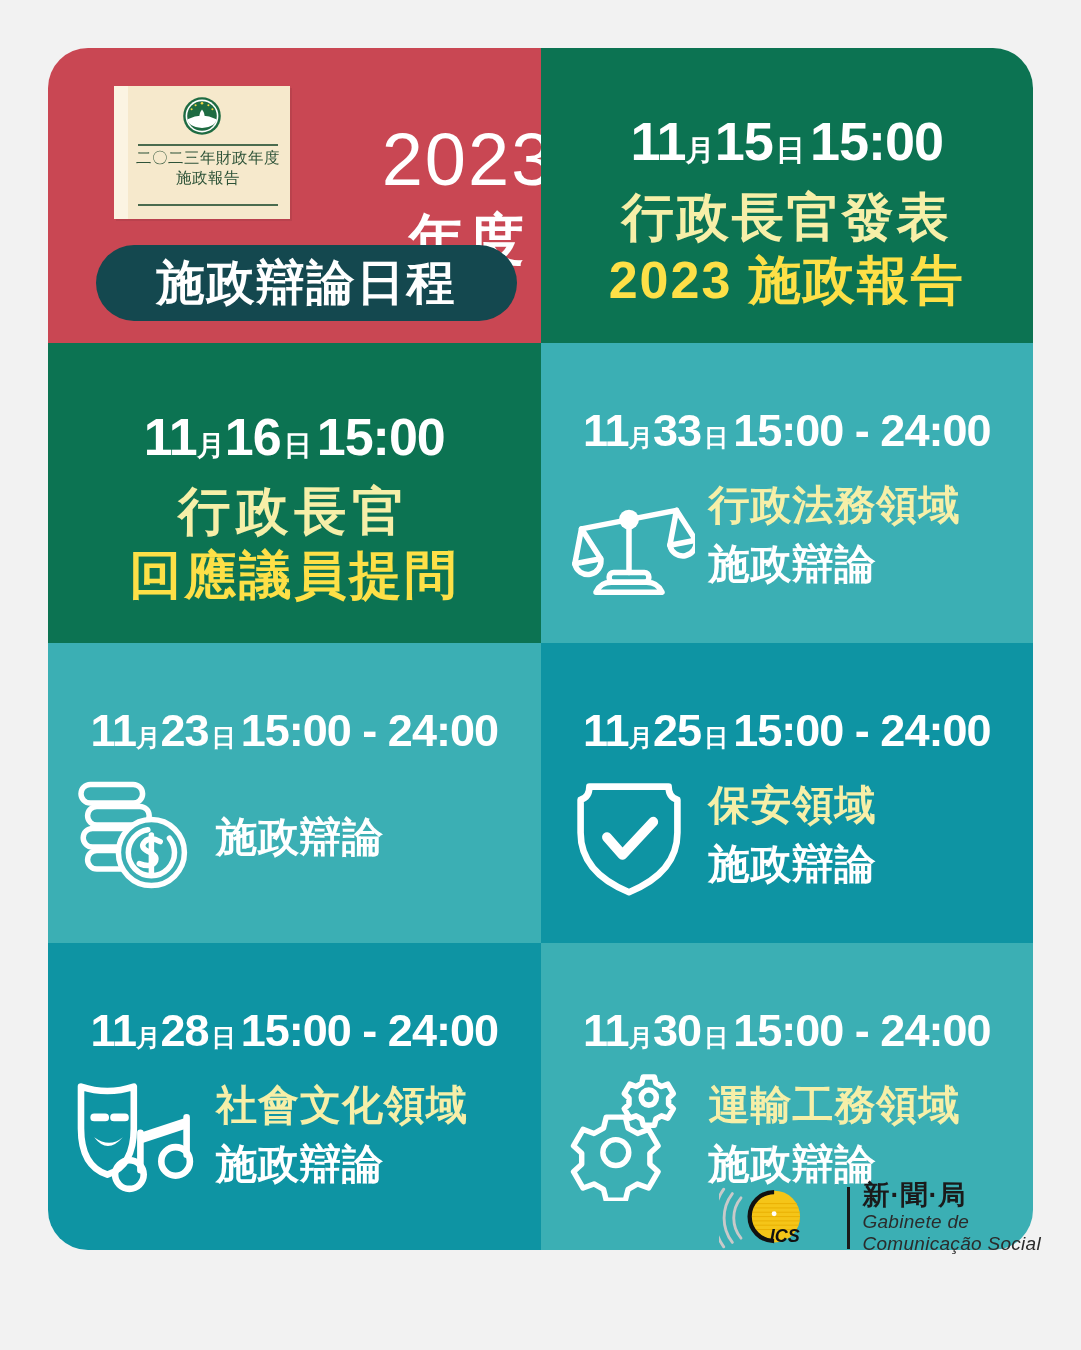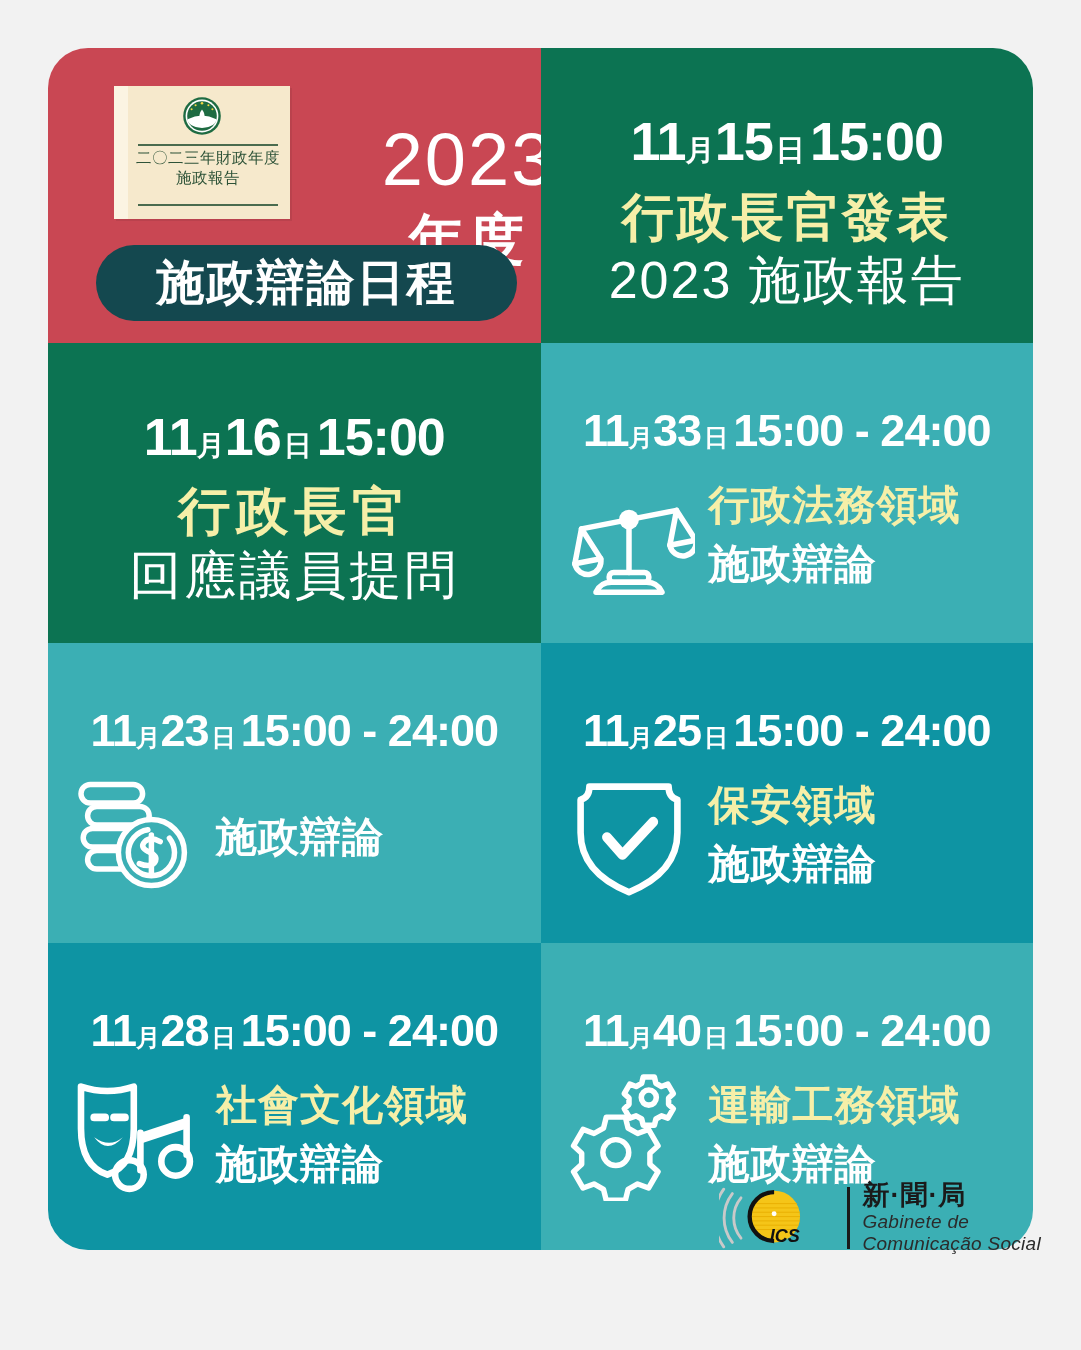--- a/index.html
+++ b/index.html
@@ -127,21 +127,21 @@
   
   .hero .ev-date { top:62px; font-size:54px; letter-spacing:-1px; }
   .hero .hero-l1 {
     position:absolute; left:0; right:0; top:135px;
     text-align:center;
     color:#F6EFA8; font-size:52px; font-weight:700; letter-spacing:3px;
   }
   .hero .hero-l2 {
     position:absolute; left:0; right:0; top:198px;
     text-align:center;
-    color:#ffffff; font-size:52px; font-weight:400; letter-spacing:2px;
+    color:#fde047; font-size:52px; font-weight:700; letter-spacing:2px;
   }
 
   .hero2 .ev-date { top:64px; font-size:52px; letter-spacing:-1px; }
   .hero2 .hero-l1 { top:134px; font-size:52px; letter-spacing:6px; }
   .hero2 .hero-l2 { top:198px; font-size:52px; letter-spacing:3px; }
 
   
   .ic .ev-date { top:62px; font-size:45px; letter-spacing:-1px; }
   .ic-body {
     position:absolute;
@@ -327,21 +327,21 @@
         </div>
         <div class="ic-text">
           <div class="ic-l1">社會文化領域</div>
           <div class="ic-l2">施政辯論</div>
         </div>
       </div>
     </div>
 
     <div class="cell bg-teal-mid ev ic">
       <div class="ev-date">
-        <span>11</span><span class="mon">月</span><span>40</span><span class="day-unit">日</span><span>15:00 - 24:00</span>
+        <span>11</span><span class="mon">月</span><span>30</span><span class="day-unit">日</span><span>15:00 - 24:00</span>
       </div>
       <div class="ic-body">
         <div class="ic-icon">
           <svg viewBox="0 0 120 120" fill="none" stroke="#FFFFFF" stroke-width="5" stroke-linecap="round" stroke-linejoin="round">
 
             <g transform="translate(78,26) scale(0.36)">
               <path d="M-14 -52 h28 l4 16 l14 8 l16 -6 l14 24 l-12 11 v16 l12 11 l-14 24 l-16 -6 l-14 8 l-4 16 h-28 l-4 -16 l-14 -8 l-16 6 l-14 -24 l12 -11 v-16 l-12 -11 l14 -24 l16 6 l14 -8 Z" stroke-width="14"></path>
               <circle cx="0" cy="0" r="19" stroke-width="14"></circle>
             </g>
 

